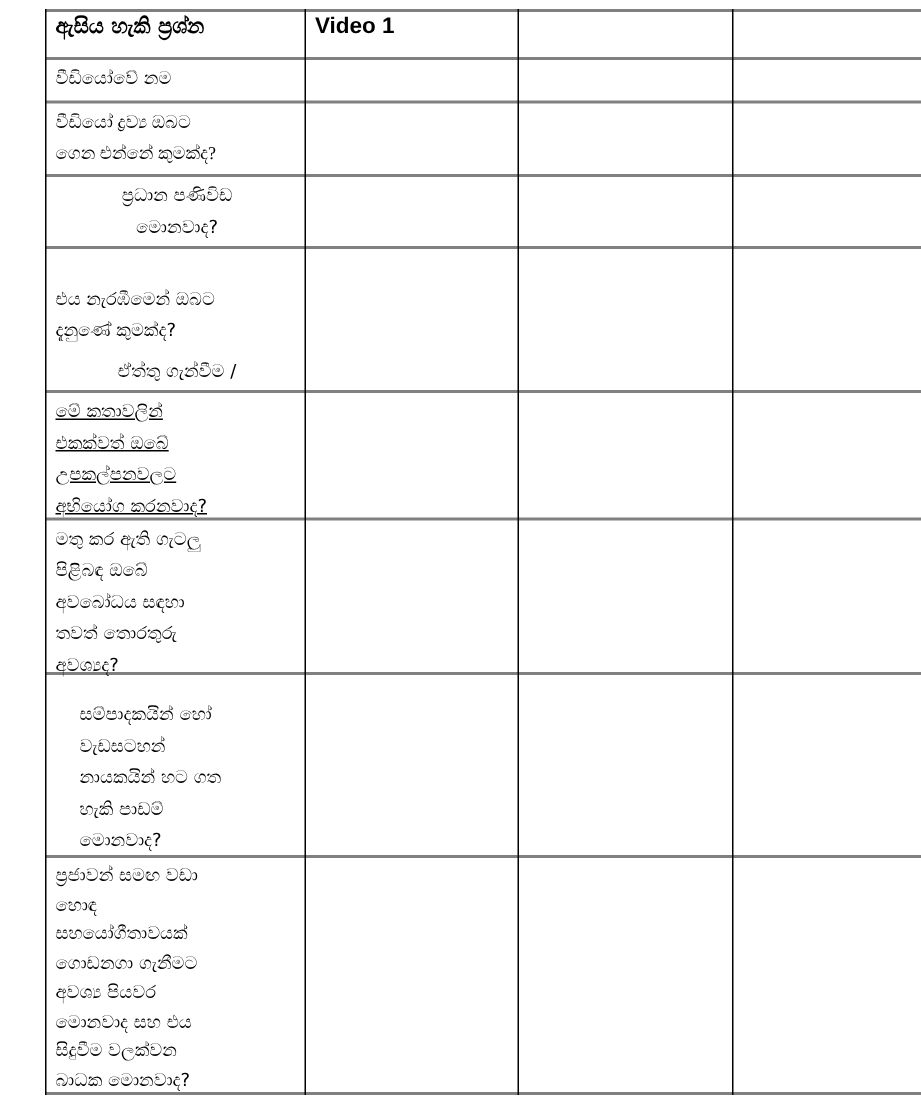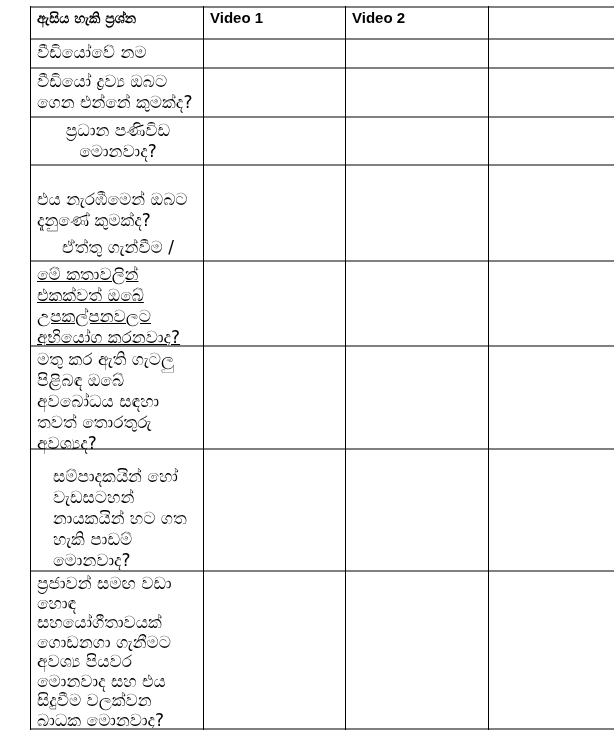--- a/index.html
+++ b/index.html
@@ -50,21 +50,21 @@
       line-height: 18px;
       padding-top: 1px;
     }
     .header-q {
       font-family: "DejaVu Sans", sans-serif;
       font-weight: bold;
       font-size: 14px;
       line-height: 18px;
     }
     .q-cell {
-      font-size: 17px;
+      font-size: 12px;
       line-height: 21px;
       white-space: pre-line;
     }
     .q-cell .sub {
       display: block;
       margin-top: 6px;
       text-align: center;
     }
   </style>
 </head>
@@ -84,28 +84,27 @@
   <div class="hline" style="top:722px"></div>
 
   <div class="vline" style="left:0px"></div>
   <div class="vline" style="left:173px"></div>
   <div class="vline" style="left:315px"></div>
   <div class="vline" style="left:458px"></div>
   <div class="vline" style="left:600px"></div>
 
   <div class="cell header-cell header-q" style="left:1px;top:2px;width:172px;height:30px;">ඇසිය හැකි ප්‍රශ්න</div>
   <div class="cell header-cell" style="left:174px;top:2px;width:141px;height:39px;">Video 1</div>
-  <div class="cell header-cell" style="left:316px;top:2px;width:142px;height:30px;">Video 2</div>
 
   <div class="cell q-cell" style="left:1px;top:34px;width:172px;height:27px;">වීඩියෝවේ නම</div>
   <div class="cell" style="left:174px;top:34px;width:141px;height:27px;"></div>
   <div class="cell" style="left:316px;top:34px;width:142px;height:27px;"></div>
   <div class="cell" style="left:459px;top:34px;width:141px;height:27px;"></div>
 
-  <div class="cell q-cell" style="left:1px;top:63px;width:172px;height:47px;">වීඩියෝ ද්‍රව්‍ය ඔබට
+  <div class="cell q-cell" style="left:1px;top:63px;width:172px;height:47px;font-family:Liberation Serif, serif;">වීඩියෝ ද්‍රව්‍ය ඔබට
 ගෙන එන්නේ කුමක්ද?</div>
   <div class="cell" style="left:174px;top:63px;width:141px;height:47px;"></div>
   <div class="cell" style="left:316px;top:63px;width:142px;height:47px;"></div>
   <div class="cell" style="left:459px;top:63px;width:141px;height:47px;"></div>
 
   <div class="cell q-cell" style="left:1px;top:112px;width:172px;height:46px;text-align:center;">ප්‍රධාන පණිවිඩ
 මොනවාද?</div>
   <div class="cell" style="left:174px;top:112px;width:141px;height:46px;"></div>
   <div class="cell" style="left:316px;top:112px;width:142px;height:46px;"></div>
   <div class="cell" style="left:459px;top:112px;width:141px;height:46px;"></div>

